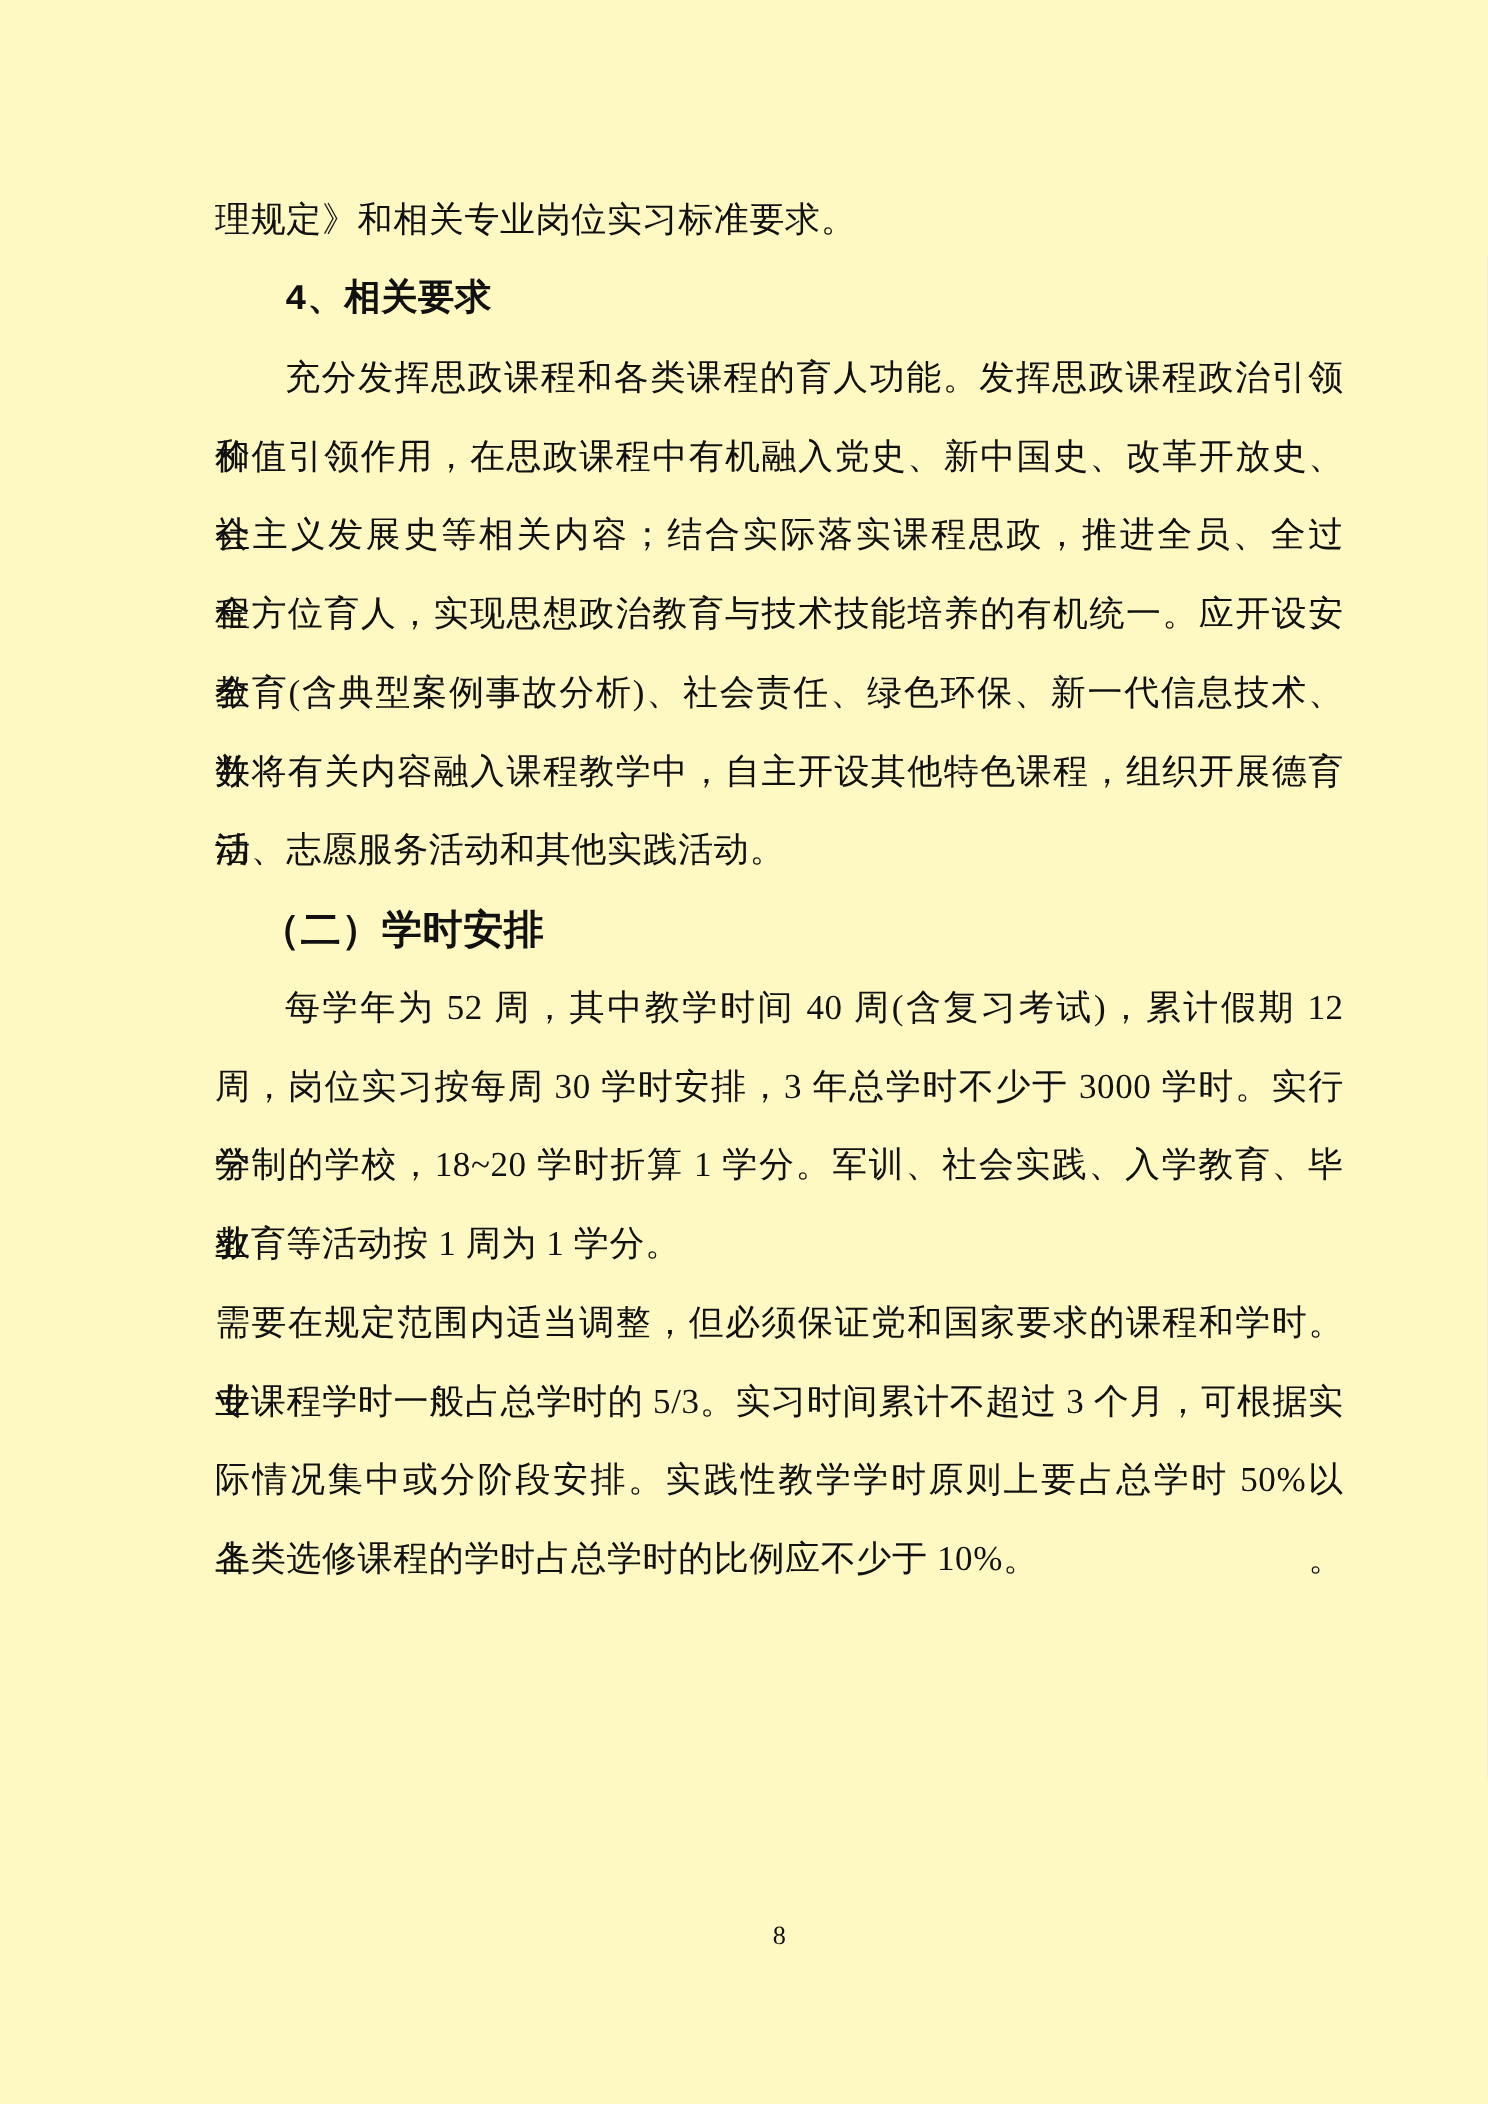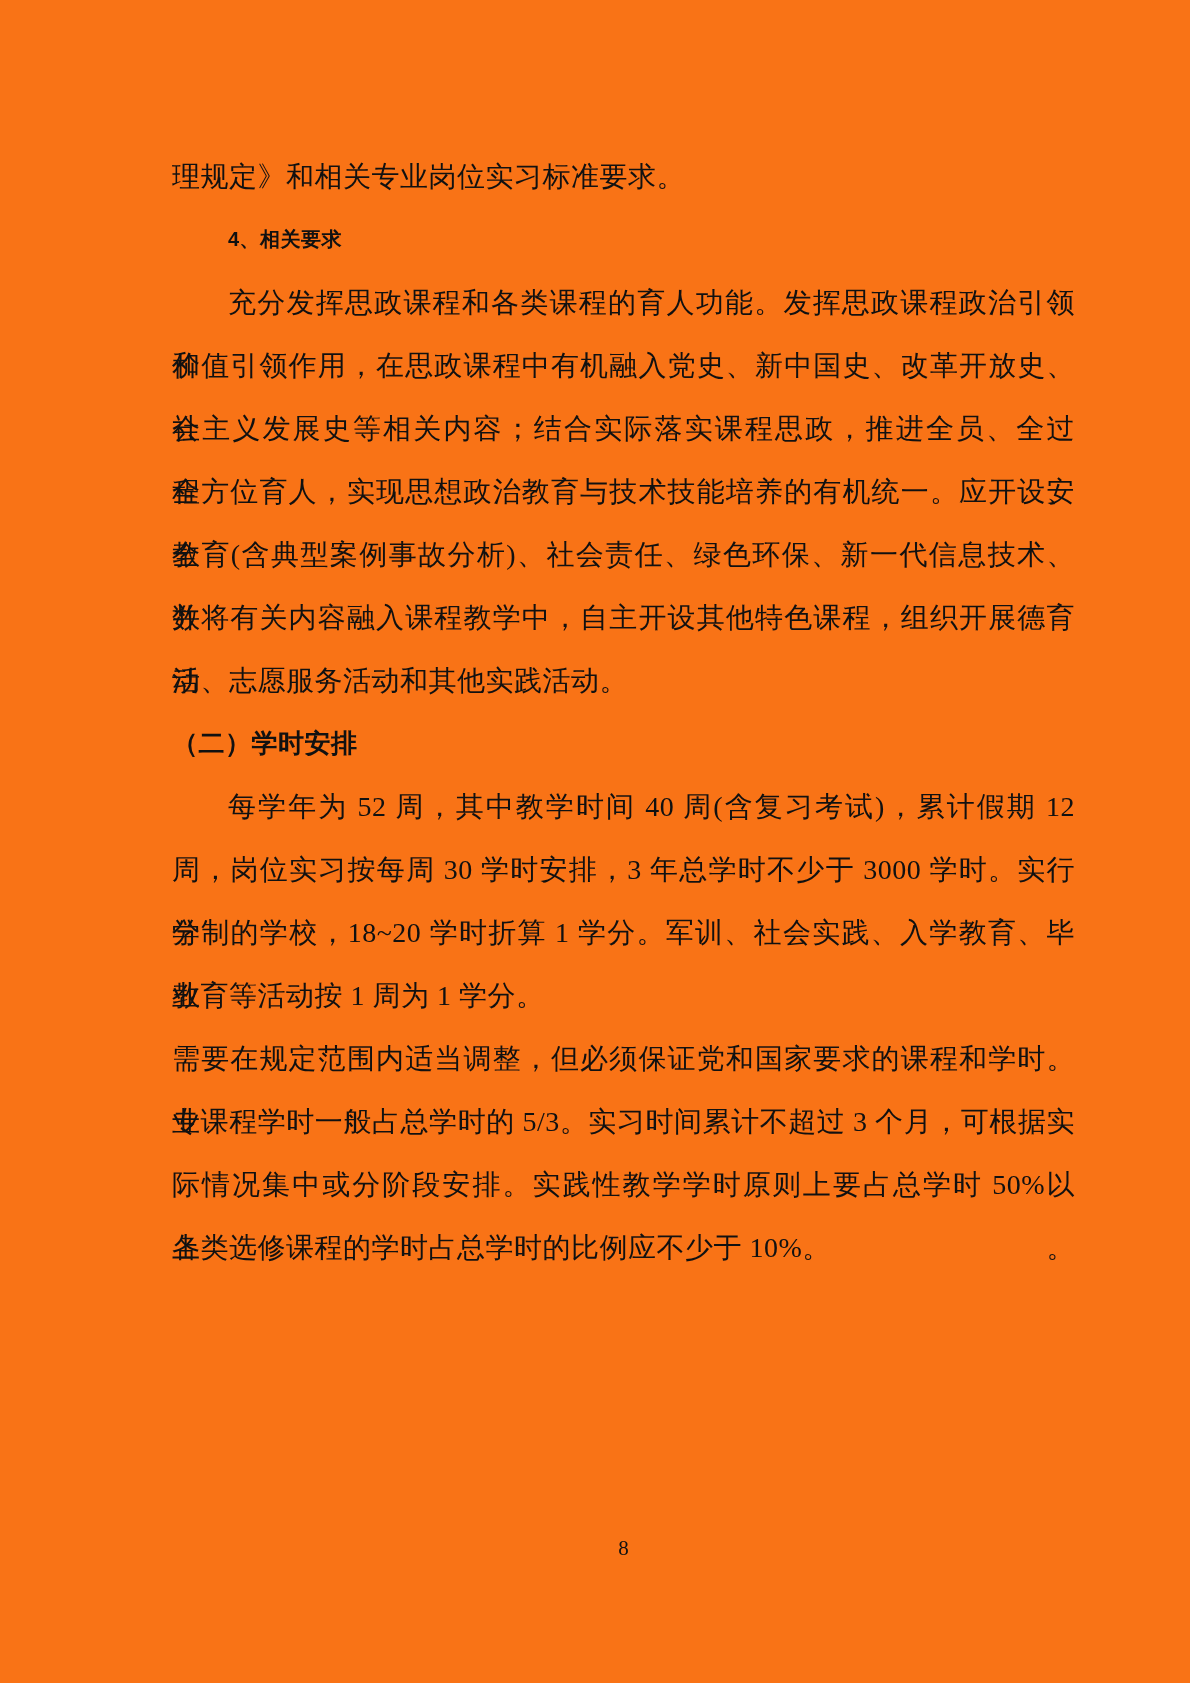--- a/index.html
+++ b/index.html
@@ -5,21 +5,21 @@
   html, body {
     margin: 0;
     padding: 0;
     background: #e8e8e8;
   }
   .page {
     position: relative;
     width: 1190px;
     height: 1683px;
     margin: 0 auto;
-    background: #f97316;
+    background: #fef9c3;
     overflow: hidden;
     font-family: "Liberation Serif", "DejaVu Serif", serif;
     color: #111111;
   }
   .content {
     position: absolute;
     left: 172px;
     top: 145px;
     width: 903px;
   }
@@ -32,28 +32,29 @@
   }
   .line.fill {
     text-align: justify;
     text-align-last: justify;
     text-justify: inter-character;
   }
   .line.ind {
     text-indent: 56px;
   }
   .line.hsub {
-    font-family: Liberation Sans, sans-serif;
+    font-family: Liberation Mono, monospace;
     font-weight: 700;
-    font-size: 20px;
+    font-size: 29px;
   }
   .line.h2 {
     font-family: "Liberation Sans", "DejaVu Sans", sans-serif;
     font-weight: 700;
-    font-size: 26px;
+    font-size: 32px;
+    margin-left: 36px;
   }
   .line.empty {
     height: 63px;
   }
   .pageno {
     position: absolute;
     left: 172px;
     width: 903px;
     top: 1533px;
     height: 30px;

